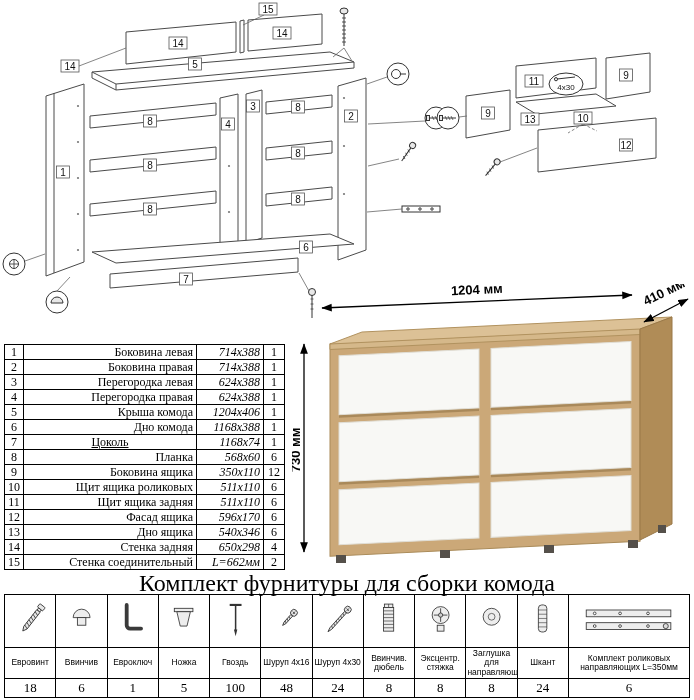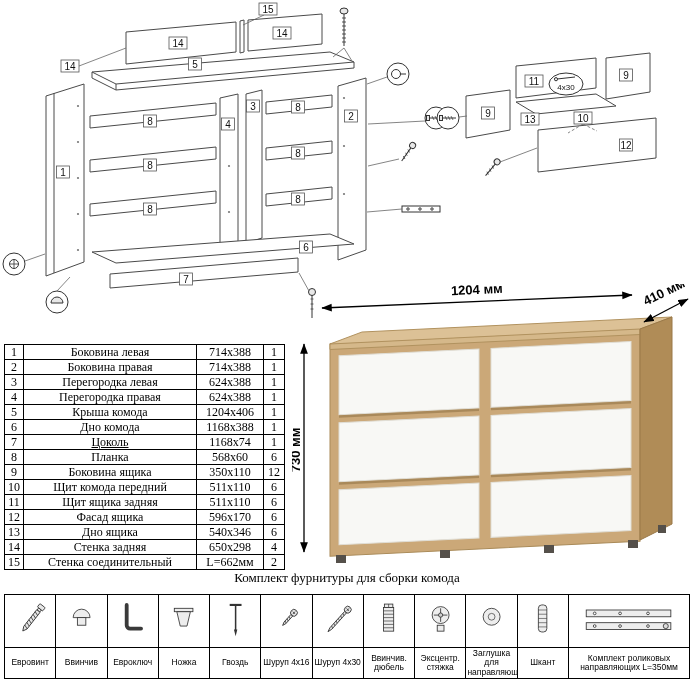--- a/index.html
+++ b/index.html
@@ -12,26 +12,26 @@
   .labels text{font:10px "Liberation Sans",sans-serif;text-anchor:middle;fill:#111;}
   .leader{stroke:#666;stroke-width:.8;fill:none;}
   .leader-dash{stroke:#666;stroke-width:.8;fill:none;stroke-dasharray:3 2;}
   .panels{stroke:#4a4a4a;stroke-width:1;fill:#fff;stroke-linejoin:round;}
   .hwglyph{stroke:#333;stroke-width:1;fill:#e8e8e8;}
   .holes{fill:#777;}
 
   .parts-table{position:absolute;left:4px;top:344px;border-collapse:collapse;font-size:12px;}
   .parts-table td{border:1px solid #000;padding:0 3px;height:14px;line-height:13px;white-space:nowrap;}
   .pt-num{width:12px;text-align:center;}
-  .pt-name{width:166px;text-align:center;}
-  .pt-size{width:60px;text-align:center;}
+  .pt-name{width:166px;text-align:right;}
+  .pt-size{width:60px;text-align:right;font-style:italic;}
   .pt-qty{width:14px;text-align:center;}
 
   .hw-title{position:absolute;left:0;top:570px;width:694px;text-align:center;
-            font-size:13px;font-family:"Liberation Serif",serif;}
+            font-size:24px;font-family:"Liberation Serif",serif;}
 
   .hardware-table{position:absolute;left:4px;top:594px;width:686px;border-collapse:collapse;
                   table-layout:fixed;text-align:center;}
   .hardware-table td{border:1px solid #000;padding:1px;overflow:hidden;}
   .hardware-table td.wide{width:118px;}
   .hw-icon-cell{height:50px;vertical-align:middle;}
   .hw-icon-cell svg{position:static;height:44px;display:block;margin:0 auto;}
   .hw-name-cell{height:26px;font-size:8.5px;line-height:1.1;vertical-align:middle;
                 font-family:"Liberation Sans",sans-serif;}
   .hw-qty-cell{height:16px;font-size:13px;font-family:"Liberation Serif",serif;}
@@ -325,21 +325,21 @@
           <td class="pt-qty">6</td>
         </tr>
         <tr>
           <td class="pt-num">9</td>
           <td class="pt-name">Боковина ящика</td>
           <td class="pt-size">350x110</td>
           <td class="pt-qty">12</td>
         </tr>
         <tr>
           <td class="pt-num">10</td>
-          <td class="pt-name">Щит комода передний</td>
+          <td class="pt-name">Щит ящика роликовых</td>
           <td class="pt-size">511x110</td>
           <td class="pt-qty">6</td>
         </tr>
         <tr>
           <td class="pt-num">11</td>
           <td class="pt-name">Щит ящика задняя</td>
           <td class="pt-size">511x110</td>
           <td class="pt-qty">6</td>
         </tr>
         <tr>
@@ -542,16 +542,30 @@
           <td class="hw-name-cell">Ножка</td>
           <td class="hw-name-cell">Гвоздь</td>
           <td class="hw-name-cell">Шуруп 4x16</td>
           <td class="hw-name-cell">Шуруп 4x30</td>
           <td class="hw-name-cell">Ввинчив. дюбель</td>
           <td class="hw-name-cell">Эксцентр. стяжка</td>
           <td class="hw-name-cell">Заглушка для направляющих</td>
           <td class="hw-name-cell">Шкант</td>
           <td class="hw-name-cell wide">Комплект роликовых направляющих L=350мм</td>
         </tr>
+      <tr>
+          <td class="hw-qty-cell">18</td>
+          <td class="hw-qty-cell">6</td>
+          <td class="hw-qty-cell">1</td>
+          <td class="hw-qty-cell">5</td>
+          <td class="hw-qty-cell">100</td>
+          <td class="hw-qty-cell">48</td>
+          <td class="hw-qty-cell">24</td>
+          <td class="hw-qty-cell">8</td>
+          <td class="hw-qty-cell">8</td>
+          <td class="hw-qty-cell">8</td>
+          <td class="hw-qty-cell">24</td>
+          <td class="hw-qty-cell wide">6</td>
+        </tr>
     </tbody>
   </table>
 
 </div>
 
 </body></html>

